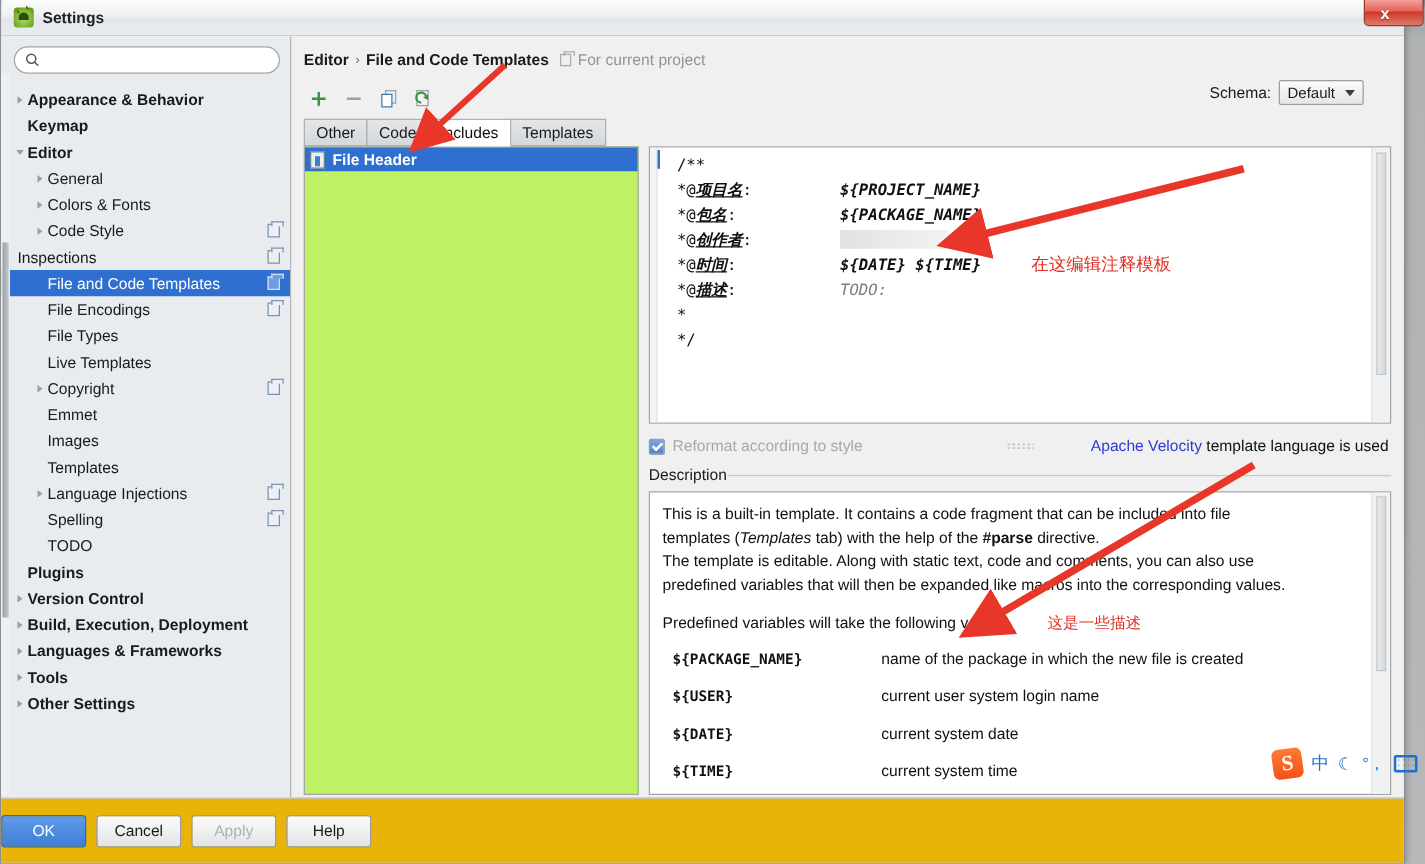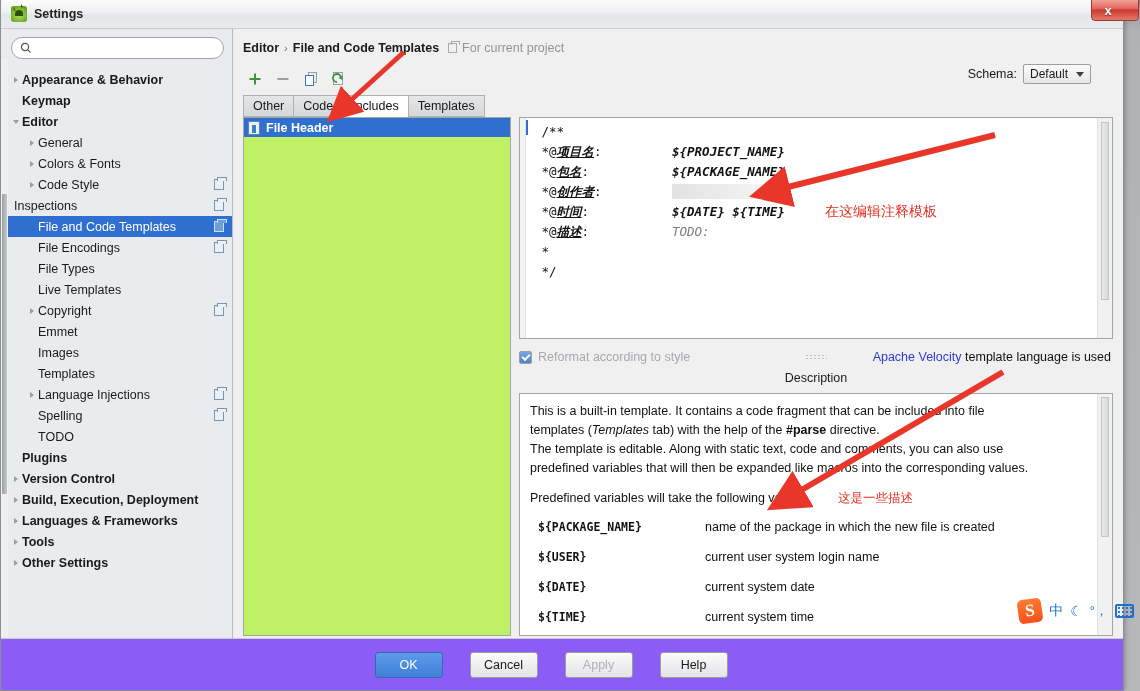--- a/index.html
+++ b/index.html
@@ -263,21 +263,21 @@
   .grip {
     position:absolute; left: 50%; transform: translateX(-50%);
     width: 22px; height: 6px;
     background-image: radial-gradient(circle, #b3b7ba 0.8px, transparent 1px);
     background-size: 4px 3px;
     opacity:.85;
   }
 
   .desc-legend {
     display:flex; align-items:center; gap:0; font-size:12.5px; color:#1a1a1a;
-    height: 18px; margin-top: 2px; flex-direction: column;
+    height: 18px; margin-top: 2px;
   }
   .desc-legend .line { flex:1; height:1px; background:#c5c9cc; }
 
   .desc-box {
     flex:1; min-height:0; background:#fff; border:1px solid #a2a6a9;
     display:flex; position:relative; overflow:hidden; margin-top:4px;
   }
   .desc-inner { flex:1; padding: 8px 10px 0 10px; font-size: 12.5px; color:#111; line-height: 19px; }
   .desc-inner p { margin: 0; }
   .desc-inner .ital { font-style: italic; }
@@ -293,23 +293,23 @@
   .var-desc { font-size:12.5px; color:#111; }
   .desc-scroll { width: 15px; background:#f0f1f2; border-left:1px solid #dfe1e3; flex:none; position:relative; }
   .desc-scroll i {
     position:absolute; left:3px; right:3px; top:3px; height: 140px;
     background: linear-gradient(90deg,#e9eaeb,#d6d8da); border:1px solid #c2c5c8;
   }
 
   
   .footer {
     height: 52px; border-top:1px solid #c8ccce;
-    background:#8b5cf6;
-    display:flex; align-items:center; justify-content:center;
-    padding-right: 22px; gap: 27px;
+    background:#eab308;
+    display:flex; align-items:center; justify-content:flex-start;
+    padding-right: 22px; gap: 8px;
   }
   .btn {
     min-width: 68px; height: 26px; border-radius:3px;
     border:1px solid #9a9ea1; font-size:12.5px;
     background: linear-gradient(180deg,#fbfbfb,#e3e4e6);
     color:#1a1a1a; cursor:pointer;
     display:flex; align-items:center; justify-content:center;
     font-family:"Liberation Sans", sans-serif;
   }
   .btn.primary {

